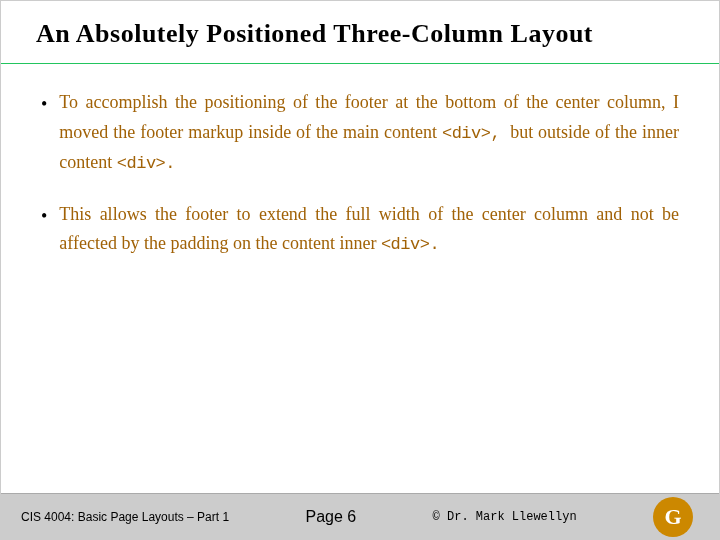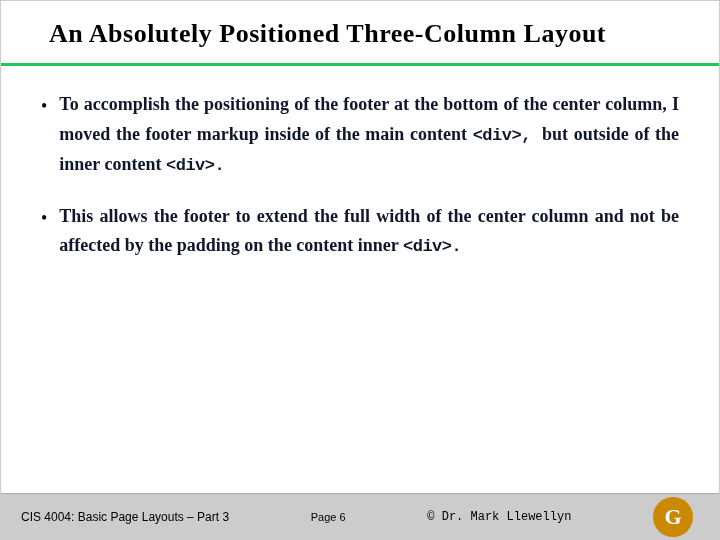--- a/index.html
+++ b/index.html
@@ -20,22 +20,22 @@
       width: 720px;
       height: 540px;
       background: #ffffff;
       display: flex;
       flex-direction: column;
       border: 1px solid #cccccc;
     }
 
     .slide-header {
       background: #ffffff;
-      padding: 18px 30px 14px 48px;
-      border-bottom: 3px solid #22c55e;
+      padding: 18px 30px 14px 35px;
+      border-bottom: 1px solid #22c55e;
     }
 
     .slide-header h1 {
       font-family: 'Times New Roman', Times, serif;
       font-size: 26px;
       font-weight: bold;
       color: #000000;
       letter-spacing: 0.5px;
     }
 
@@ -57,23 +57,22 @@
       font-size: 18px;
       line-height: 1.6;
       margin-top: 2px;
       flex-shrink: 0;
       color: #000000;
     }
 
     .bullet-text {
       font-size: 18px;
       line-height: 1.65;
-      color: #0f172a;
+      color: #a16207;
       text-align: justify;
-      font-weight: bold;
     }
 
     .bullet-text code {
       font-family: 'Courier New', Courier, monospace;
       font-size: 17px;
       letter-spacing: -0.5px;
     }
 
     .slide-footer {
       height: 46px;
@@ -85,21 +84,21 @@
       border-top: 1px solid #aaaaaa;
     }
 
     .footer-left {
       font-size: 12px;
       font-family: Arial, sans-serif;
       color: #000000;
     }
 
     .footer-center {
-      font-size: 11px;
+      font-size: 16px;
       font-family: Arial, sans-serif;
       color: #000000;
     }
 
     .footer-right {
       font-size: 12px;
       font-family: Liberation Mono, monospace;
       color: #000000;
     }
 
@@ -156,21 +155,21 @@
       <span class="bullet-dot">•</span>
       <p class="bullet-text">
         This allows the footer to extend the full width of the center column and not be affected by the padding on the content inner <code>&lt;div&gt;.</code>
       </p>
     </div>
 
   </div>
 
   <div class="slide-footer">
     <div class="footer-content">
-      <span class="footer-left">CIS 4004: Basic Page Layouts – Part 3</span>
+      <span class="footer-left">CIS 4004: Basic Page Layouts – Part 1</span>
       <span class="footer-center">Page 6</span>
       <span class="footer-right">© Dr. Mark Llewellyn</span>
       <div class="footer-logo">
         <div class="logo-circle">
           <span class="logo-text">G</span>
         </div>
       </div>
     </div>
   </div>
 

